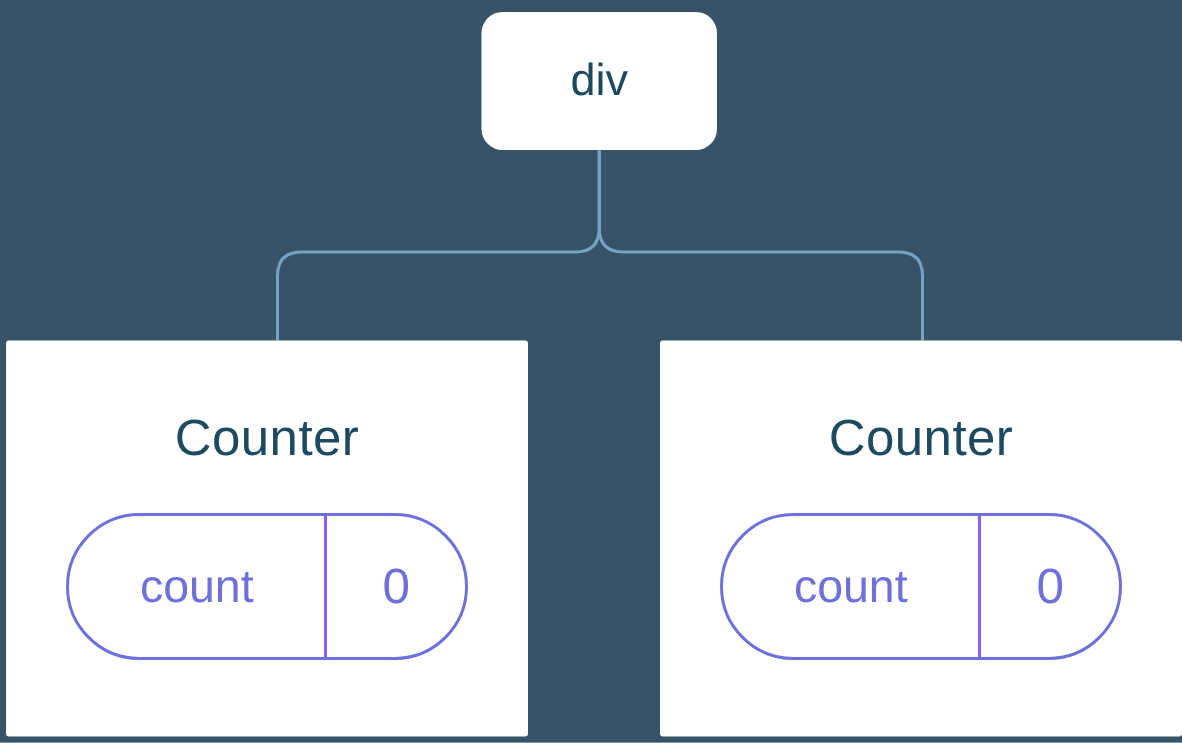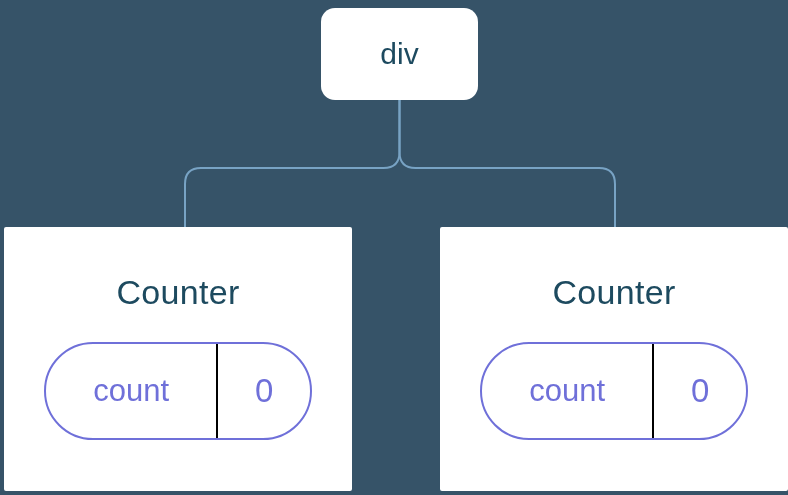--- a/index.html
+++ b/index.html
@@ -74,21 +74,21 @@
     color: #6f70d9;
     font-size: 31px;
     overflow: hidden;
   }
 
   .pill-key {
     flex: 1.86;
     display: flex;
     align-items: center;
     justify-content: center;
-    border-right: 2px solid #000000;
+    border-right: 2px solid #8b5cf6;
   }
 
   .pill-value {
     flex: 1;
     display: flex;
     align-items: center;
     justify-content: center;
     font-size: 33px;
   }
 </style>

